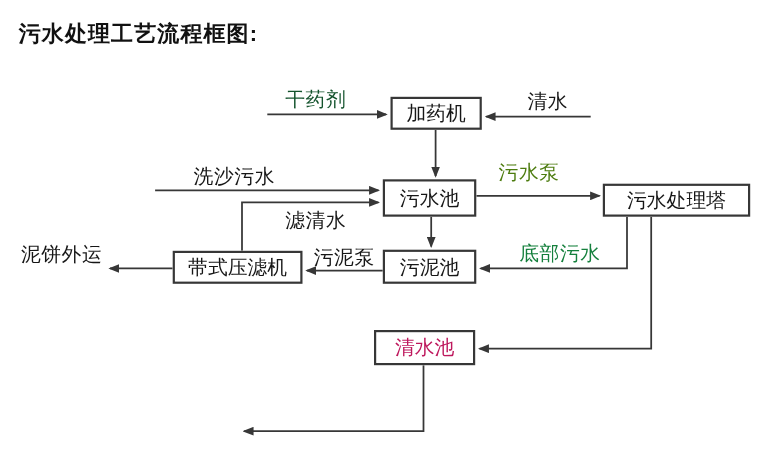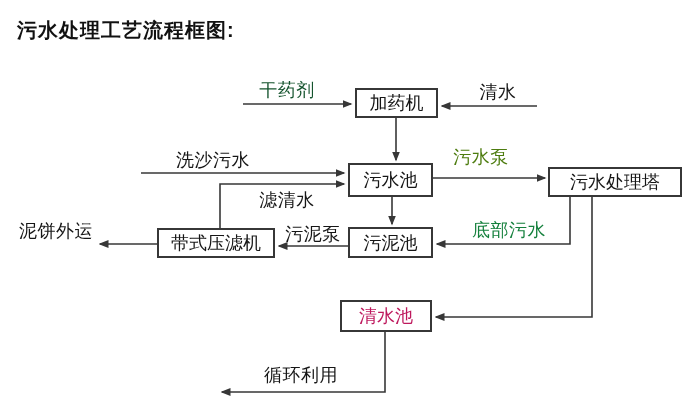--- a/index.html
+++ b/index.html
@@ -84,14 +84,13 @@
     <div class="node" style="left: 157px; top: 228px; width: 118px; height: 30px; border-color: rgb(55, 55, 55); color: rgb(22, 22, 22);">带式压滤机</div>
     <div class="node" style="left: 340px; top: 300px; width: 92px; height: 32px; border-color: rgb(55, 55, 55); color: #be185d;">清水池</div>
     <div class="flabel" style="left: 287px; top: 90px; color: #14532d;">干药剂</div>
     <div class="flabel" style="left: 498px; top: 92px; color: rgb(22, 22, 22);">清水</div>
     <div class="flabel" style="left: 213px; top: 160px; color: rgb(22, 22, 22);">洗沙污水</div>
     <div class="flabel" style="left: 481px; top: 157px; color: #4d7c0f;">污水泵</div>
     <div class="flabel" style="left: 287px; top: 200px; color: rgb(22, 22, 22);">滤清水</div>
     <div class="flabel" style="left: 509px; top: 230px; color: #15803d;">底部污水</div>
     <div class="flabel" style="left: 313px; top: 234px; color: rgb(22, 22, 22);">污泥泵</div>
     <div class="flabel" style="left: 56px; top: 231px; color: rgb(22, 22, 22);">泥饼外运</div>
-    <div class="flabel" style="left: 301px; top: 375px; color: rgb(22, 22, 22);">循环利用</div>
   </div>
 
 </body></html>

